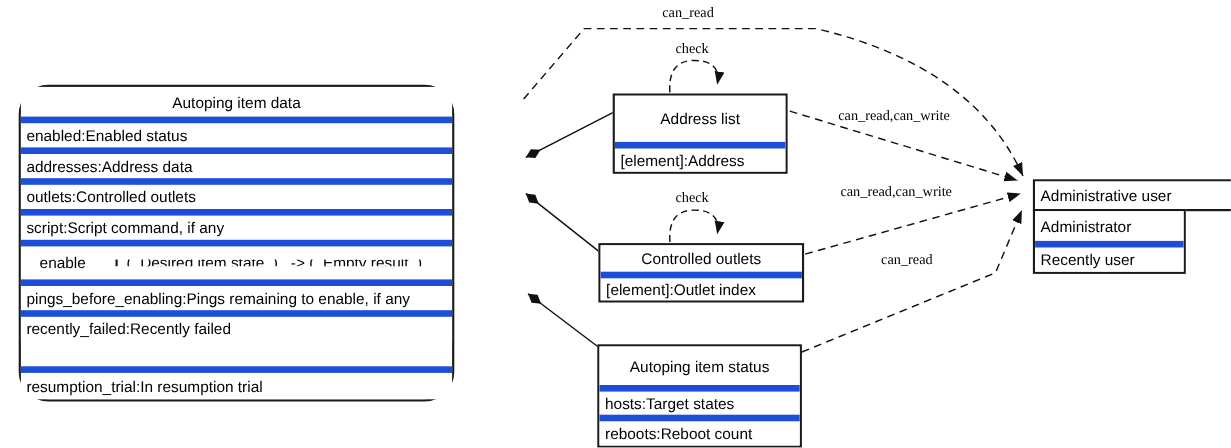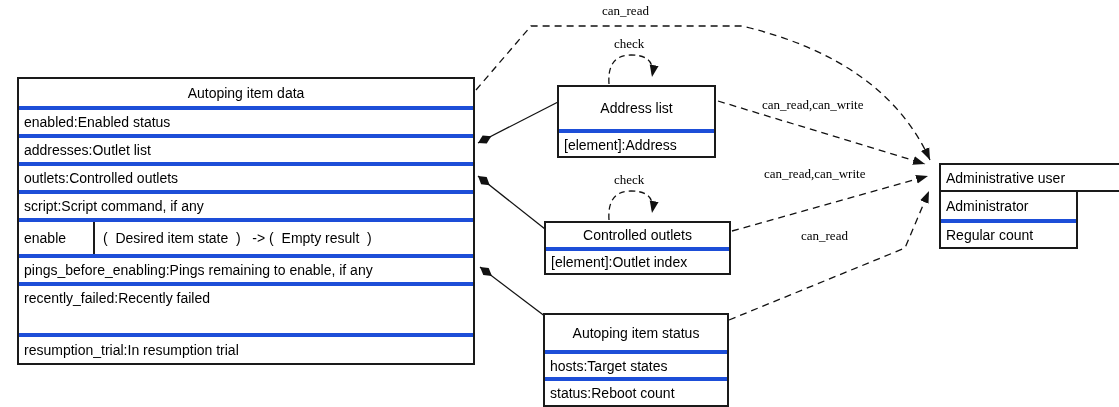--- a/index.html
+++ b/index.html
@@ -5,25 +5,25 @@
   html,body { margin:0; padding:0; background:#fff; }
   .canvas {
     position:relative; width:1119px; height:407px; background:#ffffff;
     font-family:"Liberation Sans", sans-serif; color:#000;
     overflow:hidden;
   }
   svg.edges { position:absolute; left:0; top:0; width:1119px; height:407px; z-index:1; }
   .node { position:absolute; z-index:2; background:#fff; box-sizing:border-box;
           border:2px solid #1a1a1a; font-size:14px; }
   .cell { box-sizing:border-box; display:flex; align-items:center;
-          padding:0 5px; white-space:nowrap; overflow:hidden; border-top:4px solid #1d4ed8;
+          padding:0 5px; white-space:nowrap; overflow:hidden; border-top:6px solid #1d4ed8;
           background:#fff; }
   .cell:first-child { border-top:0; }
   .cell.hdr { justify-content:center; padding:0 2px; }
-  .mrow { display:flex; align-items:stretch; padding:0; }
+  .mrow { display:flex; align-items:stretch; padding:12px; }
   .mname { width:76px; display:flex; align-items:center; padding:0 5px;
            border-right:2px solid #1a1a1a; box-sizing:border-box; }
   .msig  { flex:1; display:flex; align-items:center; padding:0 8px;
            white-space:pre; overflow:hidden; }
   .edge-label { position:absolute; z-index:3; font-family:"Liberation Serif", serif;
                 font-size:13px; white-space:nowrap; }
 </style>
 </head>
 <body>
 
@@ -45,24 +45,24 @@
     <path d="M 729 320 L 905 248 L 929 191" fill="none" stroke="#111" stroke-width="1.3" stroke-dasharray="7,5" marker-end="url(#arr)"></path>
 
     <path d="M 609 84 Q 607 55 631 55 Q 656 55 652 77" fill="none" stroke="#111" stroke-width="1.3" stroke-dasharray="6,4" marker-end="url(#arr)"></path>
     <path d="M 609 220 Q 607 191 631 191 Q 656 191 652 213" fill="none" stroke="#111" stroke-width="1.3" stroke-dasharray="6,4" marker-end="url(#arr)"></path>
 
     <path d="M 478 143 L 558 102" fill="none" stroke="#111" stroke-width="1.3" marker-start="url(#dia)"></path>
     <path d="M 478 176 L 545 229" fill="none" stroke="#111" stroke-width="1.3" marker-start="url(#dia)"></path>
     <path d="M 480 267 L 546 317" fill="none" stroke="#111" stroke-width="1.3" marker-start="url(#dia)"></path>
   </svg>
 
-  <div class="node" style="left:17px; top:77px; width:458px;">
+  <div class="node" style="left:17px; top:77px; width:396px;border-radius:27px;">
     <div class="cell hdr" style="height:27px;">Autoping item data</div>
     <div class="cell" style="height:28px;">enabled:Enabled status</div>
-    <div class="cell" style="height:28px;">addresses:Outlet list</div>
+    <div class="cell" style="height:28px;">addresses:Address data</div>
     <div class="cell" style="height:28px;">outlets:Controlled outlets</div>
     <div class="cell" style="height:28px;">script:Script command, if any</div>
     <div class="cell mrow" style="height:36px;">
       <div class="mname">enable</div>
       <div class="msig">(  Desired item state  )   -&gt; (  Empty result  )</div>
     </div>
     <div class="cell" style="height:28px;">pings_before_enabling:Pings remaining to enable, if any</div>
     <div class="cell" style="height:28px;">recently_failed:Recently failed</div>
     <div class="cell" style="height:30px;margin-top:23px;">resumption_trial:In resumption trial</div>
   </div>
@@ -73,29 +73,29 @@
   </div>
 
   <div class="node" style="left:544px; top:221px; width:187px;">
     <div class="cell hdr" style="height:24px;">Controlled outlets</div>
     <div class="cell" style="height:26px;">[element]:Outlet index</div>
   </div>
 
   <div class="node" style="left:543px; top:313px; width:186px;">
     <div class="cell hdr" style="height:35px;">Autoping item status</div>
     <div class="cell" style="height:27px;">hosts:Target states</div>
-    <div class="cell" style="height:28px;">status:Reboot count</div>
+    <div class="cell" style="height:28px;">reboots:Reboot count</div>
   </div>
 
   <div class="node" style="left:939px; top:163px; width:188px; height:29px;">
     <div class="cell" style="height:25px;">Administrative user</div>
   </div>
   <div class="node" style="left:939px; top:190px; width:139px;">
     <div class="cell" style="height:27px;">Administrator</div>
-    <div class="cell" style="height:28px;">Regular count</div>
+    <div class="cell" style="height:28px;">Recently user</div>
   </div>
 
   <span class="edge-label" style="left:602px; top:3px;">can_read</span>
   <span class="edge-label" style="left:614px; top:36px;">check</span>
   <span class="edge-label" style="left:762px; top:97px;">can_read,can_write</span>
   <span class="edge-label" style="left:614px; top:172px;">check</span>
   <span class="edge-label" style="left:764px; top:166px;">can_read,can_write</span>
   <span class="edge-label" style="left:801px; top:228px;">can_read</span>
 
 </div>

